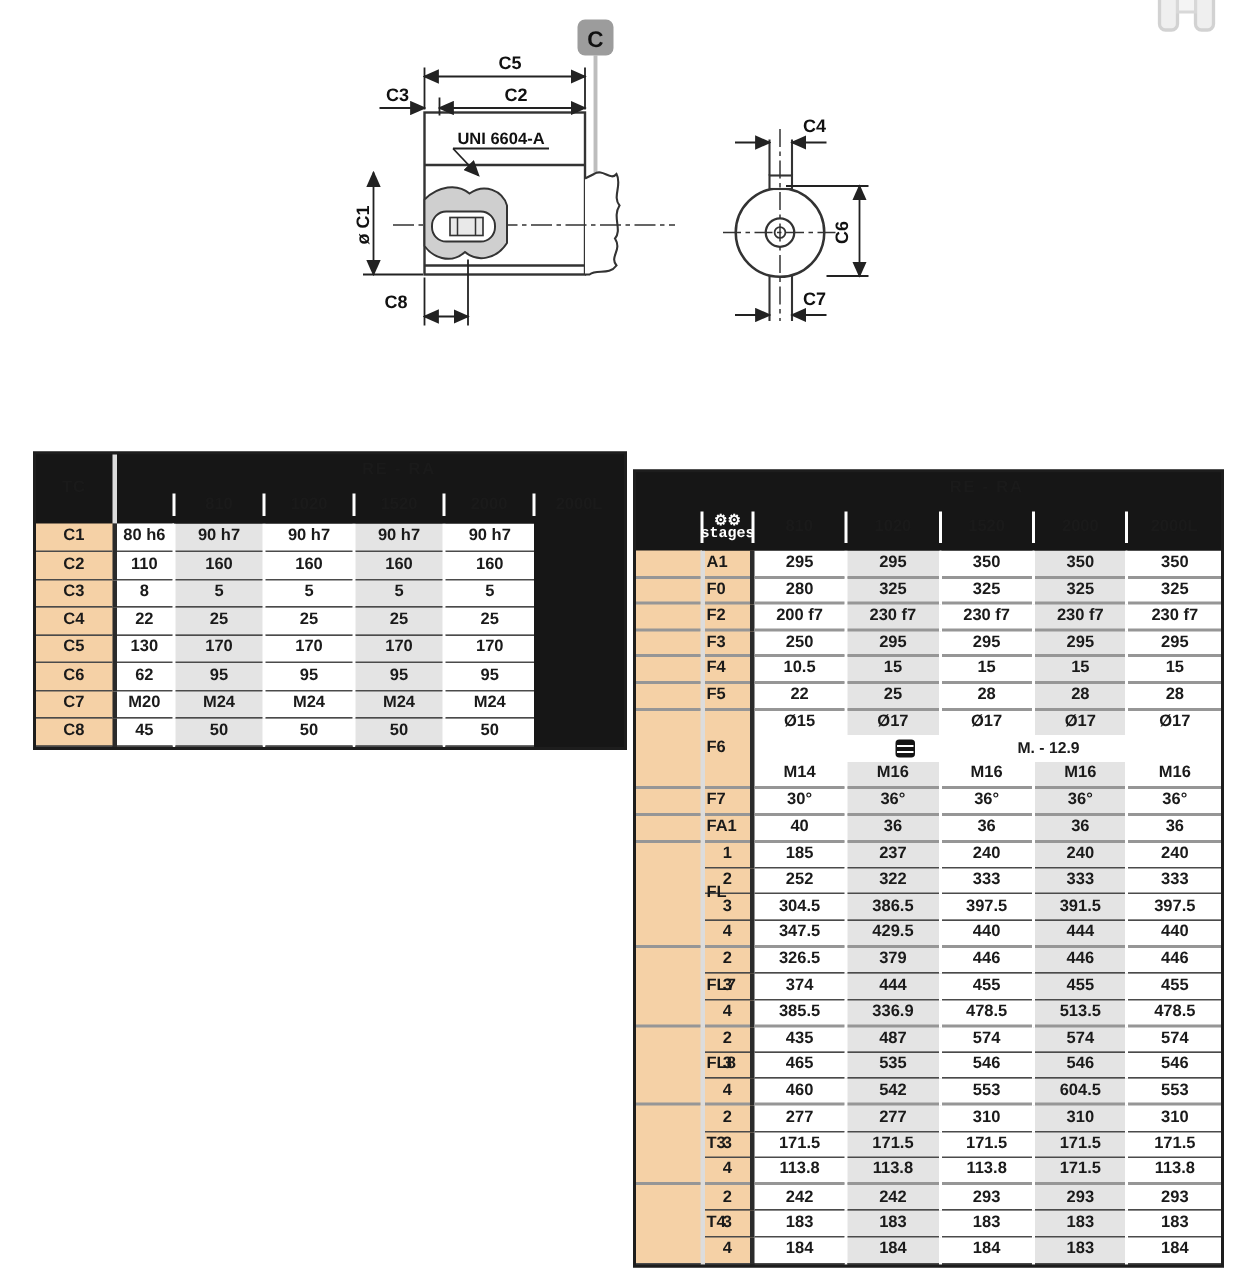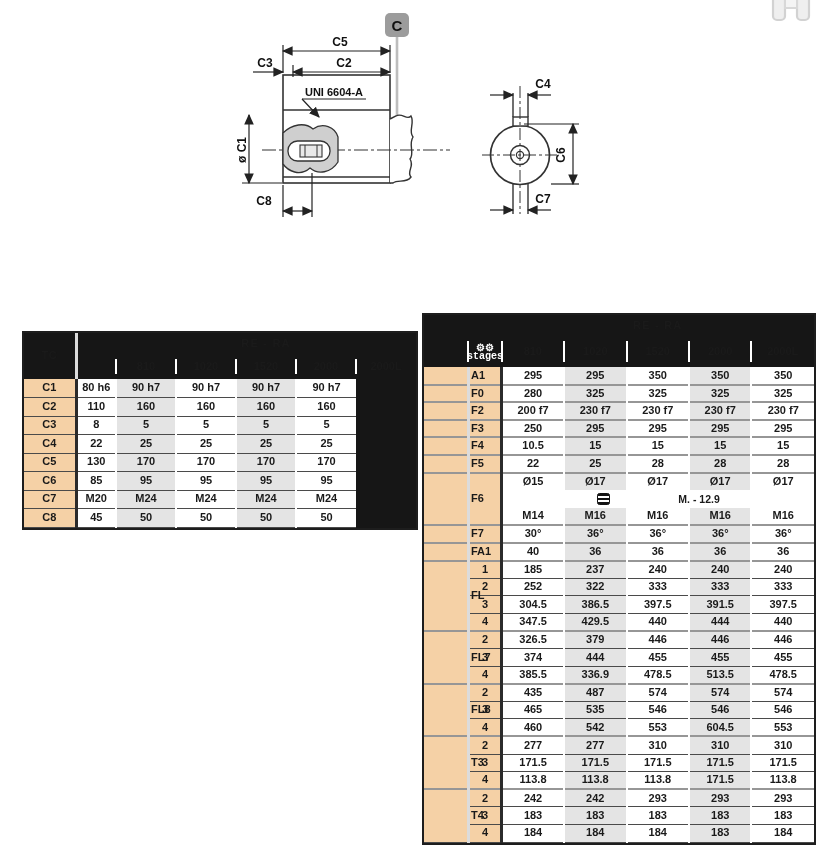--- a/index.html
+++ b/index.html
@@ -167,21 +167,21 @@
       <text x="103" y="93" font-size="12" text-anchor="middle" stroke="none" transform="rotate(-90 103 93)">C6</text>
     </g>
 
     <g stroke="#222" stroke-width="1.2">
       <line x1="28" y1="148" x2="51" y2="148" marker-end="url(#ar2L)"></line>
       <line x1="66" y1="148" x2="89" y2="148" marker-start="url(#ar2R)"></line>
       <text x="81" y="141" font-size="12" text-anchor="middle" stroke="none">C7</text>
     </g>
   </svg>
 
-  <div class="twrap" style="left:22px;top:331px;width:392px;">
+  <div class="twrap" style="left:22px;top:301px;width:392px;">
     <table class="tbl t-left" id="left-table">
       <colgroup>
         <col style="width:52px">
           <col style="width:40px">
         <col style="width:60px">
           <col style="width:60px">
           <col style="width:60px">
         <col style="width:60px">
           <col style="width:60px">
       </colgroup>
@@ -236,21 +236,21 @@
           <tr>
             <th class="lbl">C5</th>
             <td class="d">130</td>
             <td class="d shade">170</td>
             <td class="d">170</td>
             <td class="d shade">170</td>
             <td class="d">170</td>
           </tr>
           <tr>
             <th class="lbl">C6</th>
-            <td class="d">85</td>
+            <td class="d">62</td>
             <td class="d shade">95</td>
             <td class="d">95</td>
             <td class="d shade">95</td>
             <td class="d">95</td>
           </tr>
           <tr>
             <th class="lbl">C7</th>
             <td class="d">M20</td>
             <td class="d shade">M24</td>
             <td class="d">M24</td>

